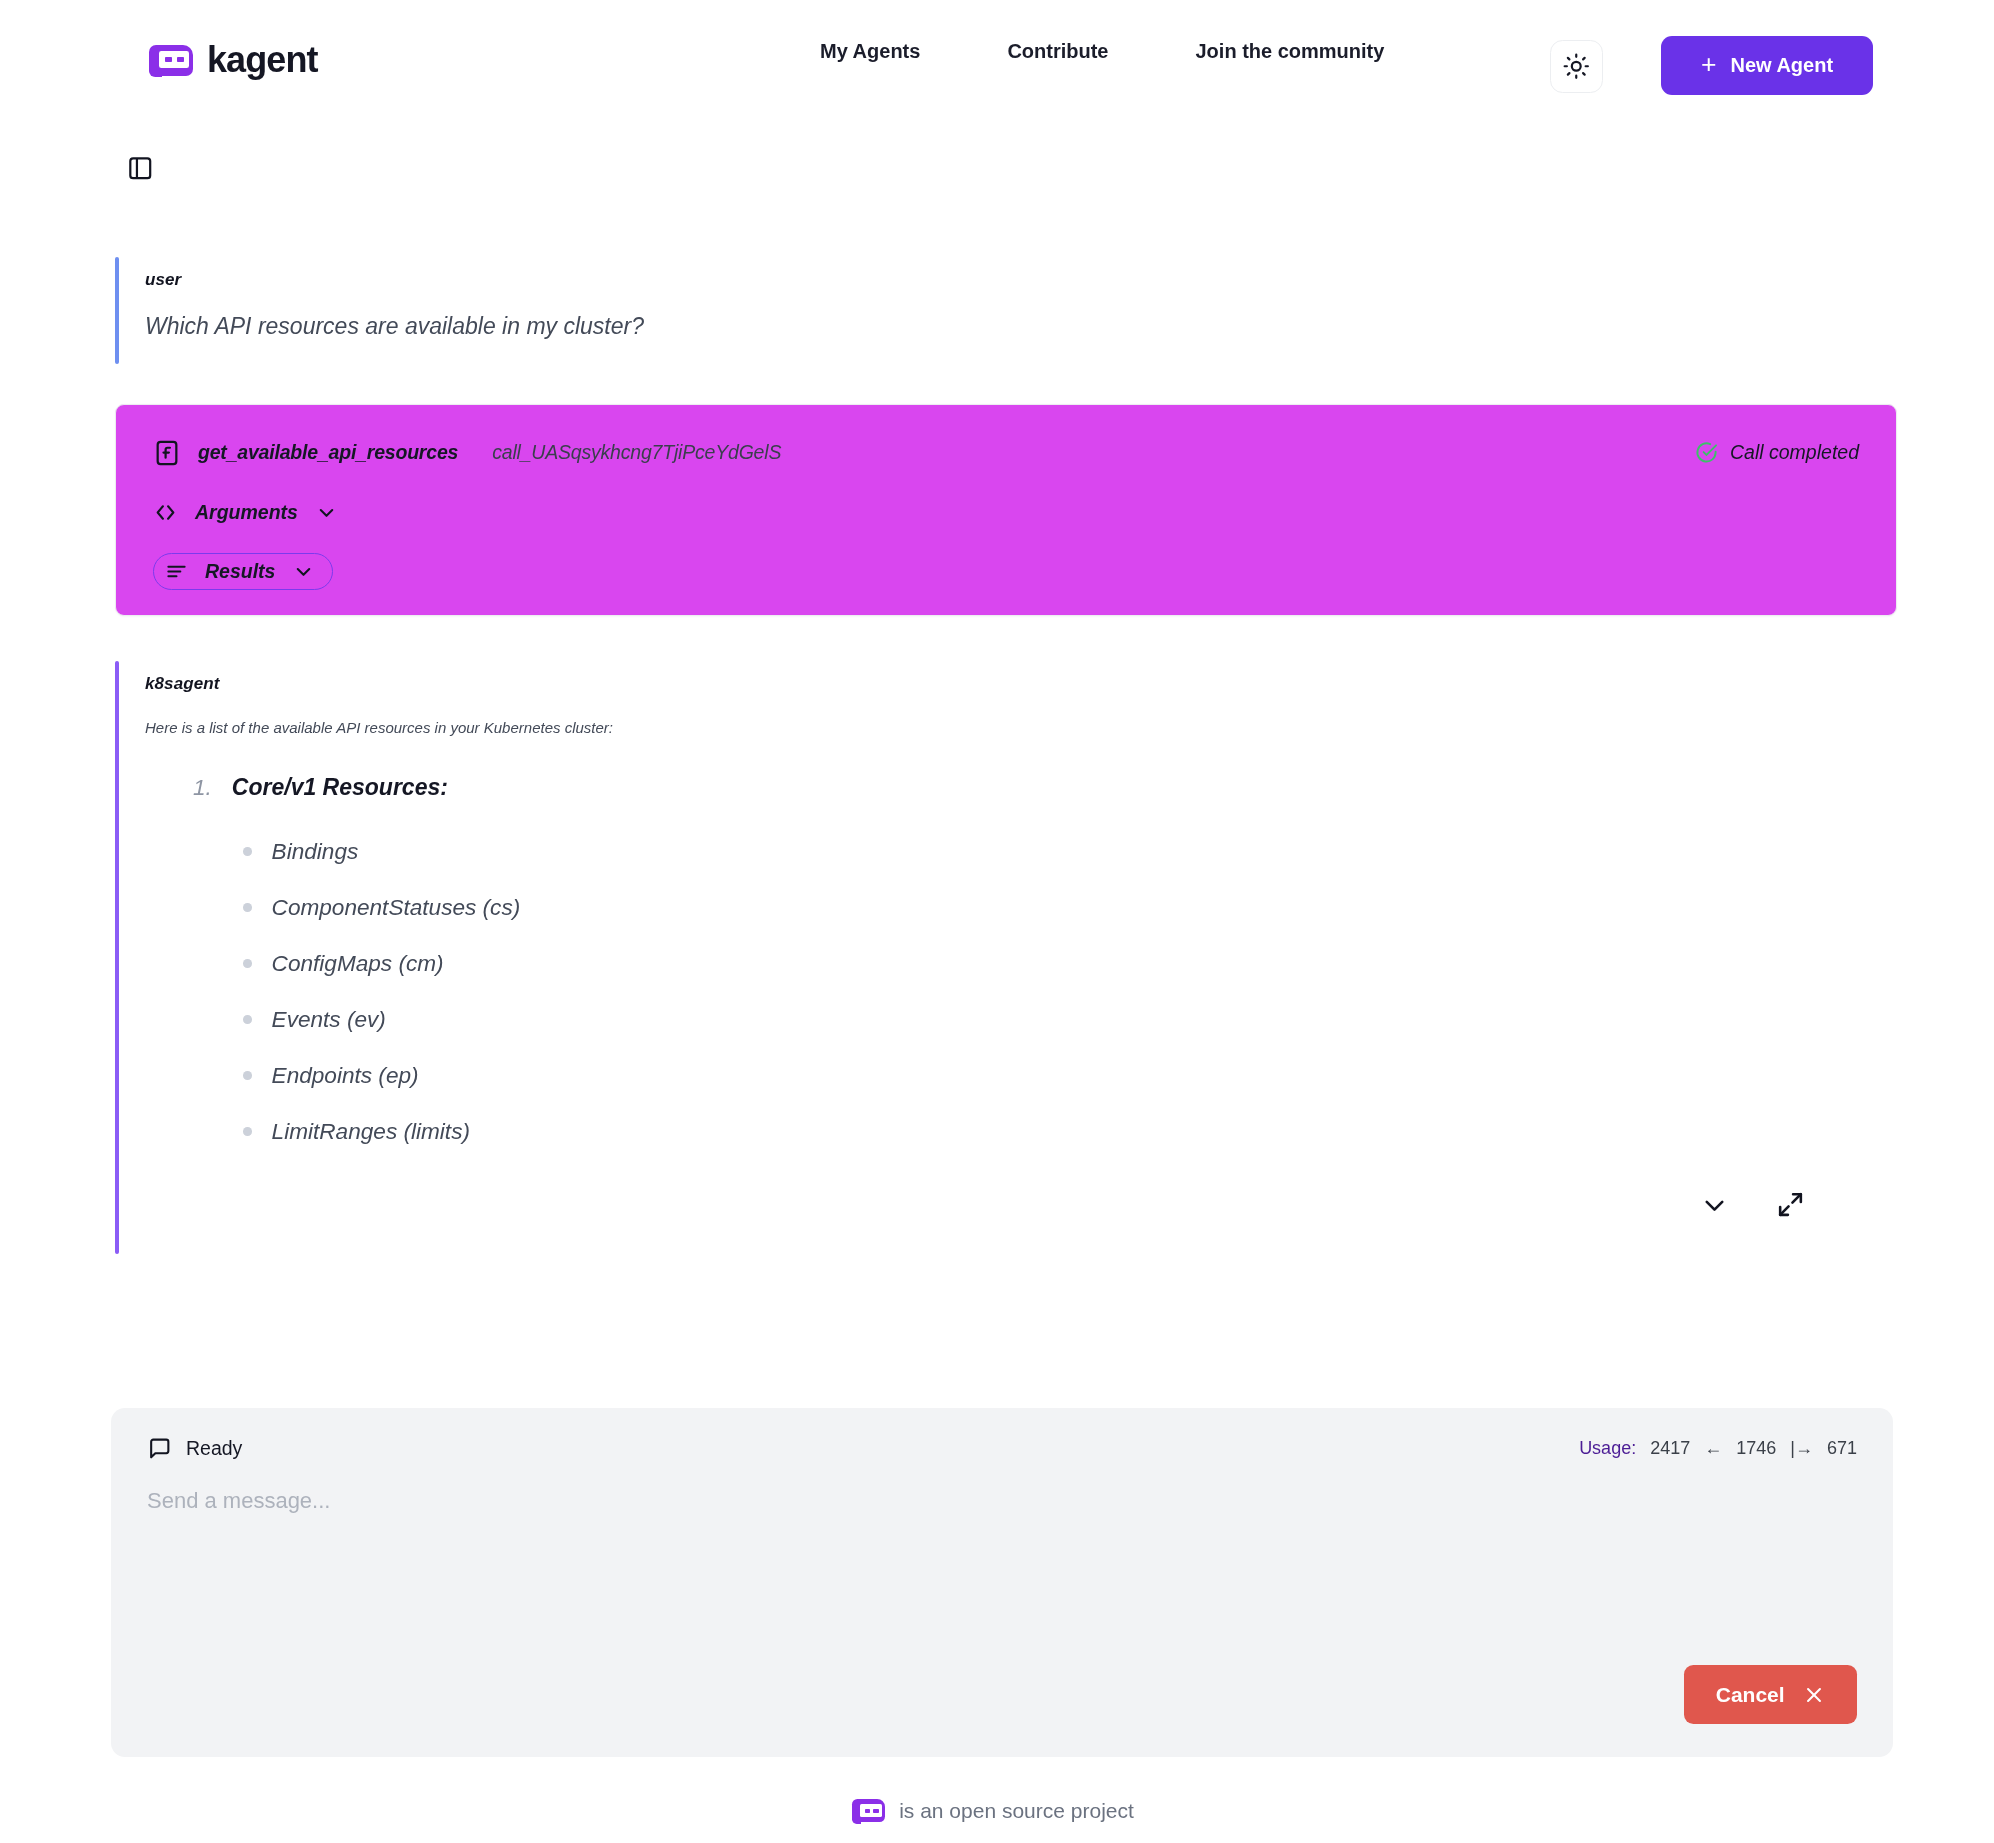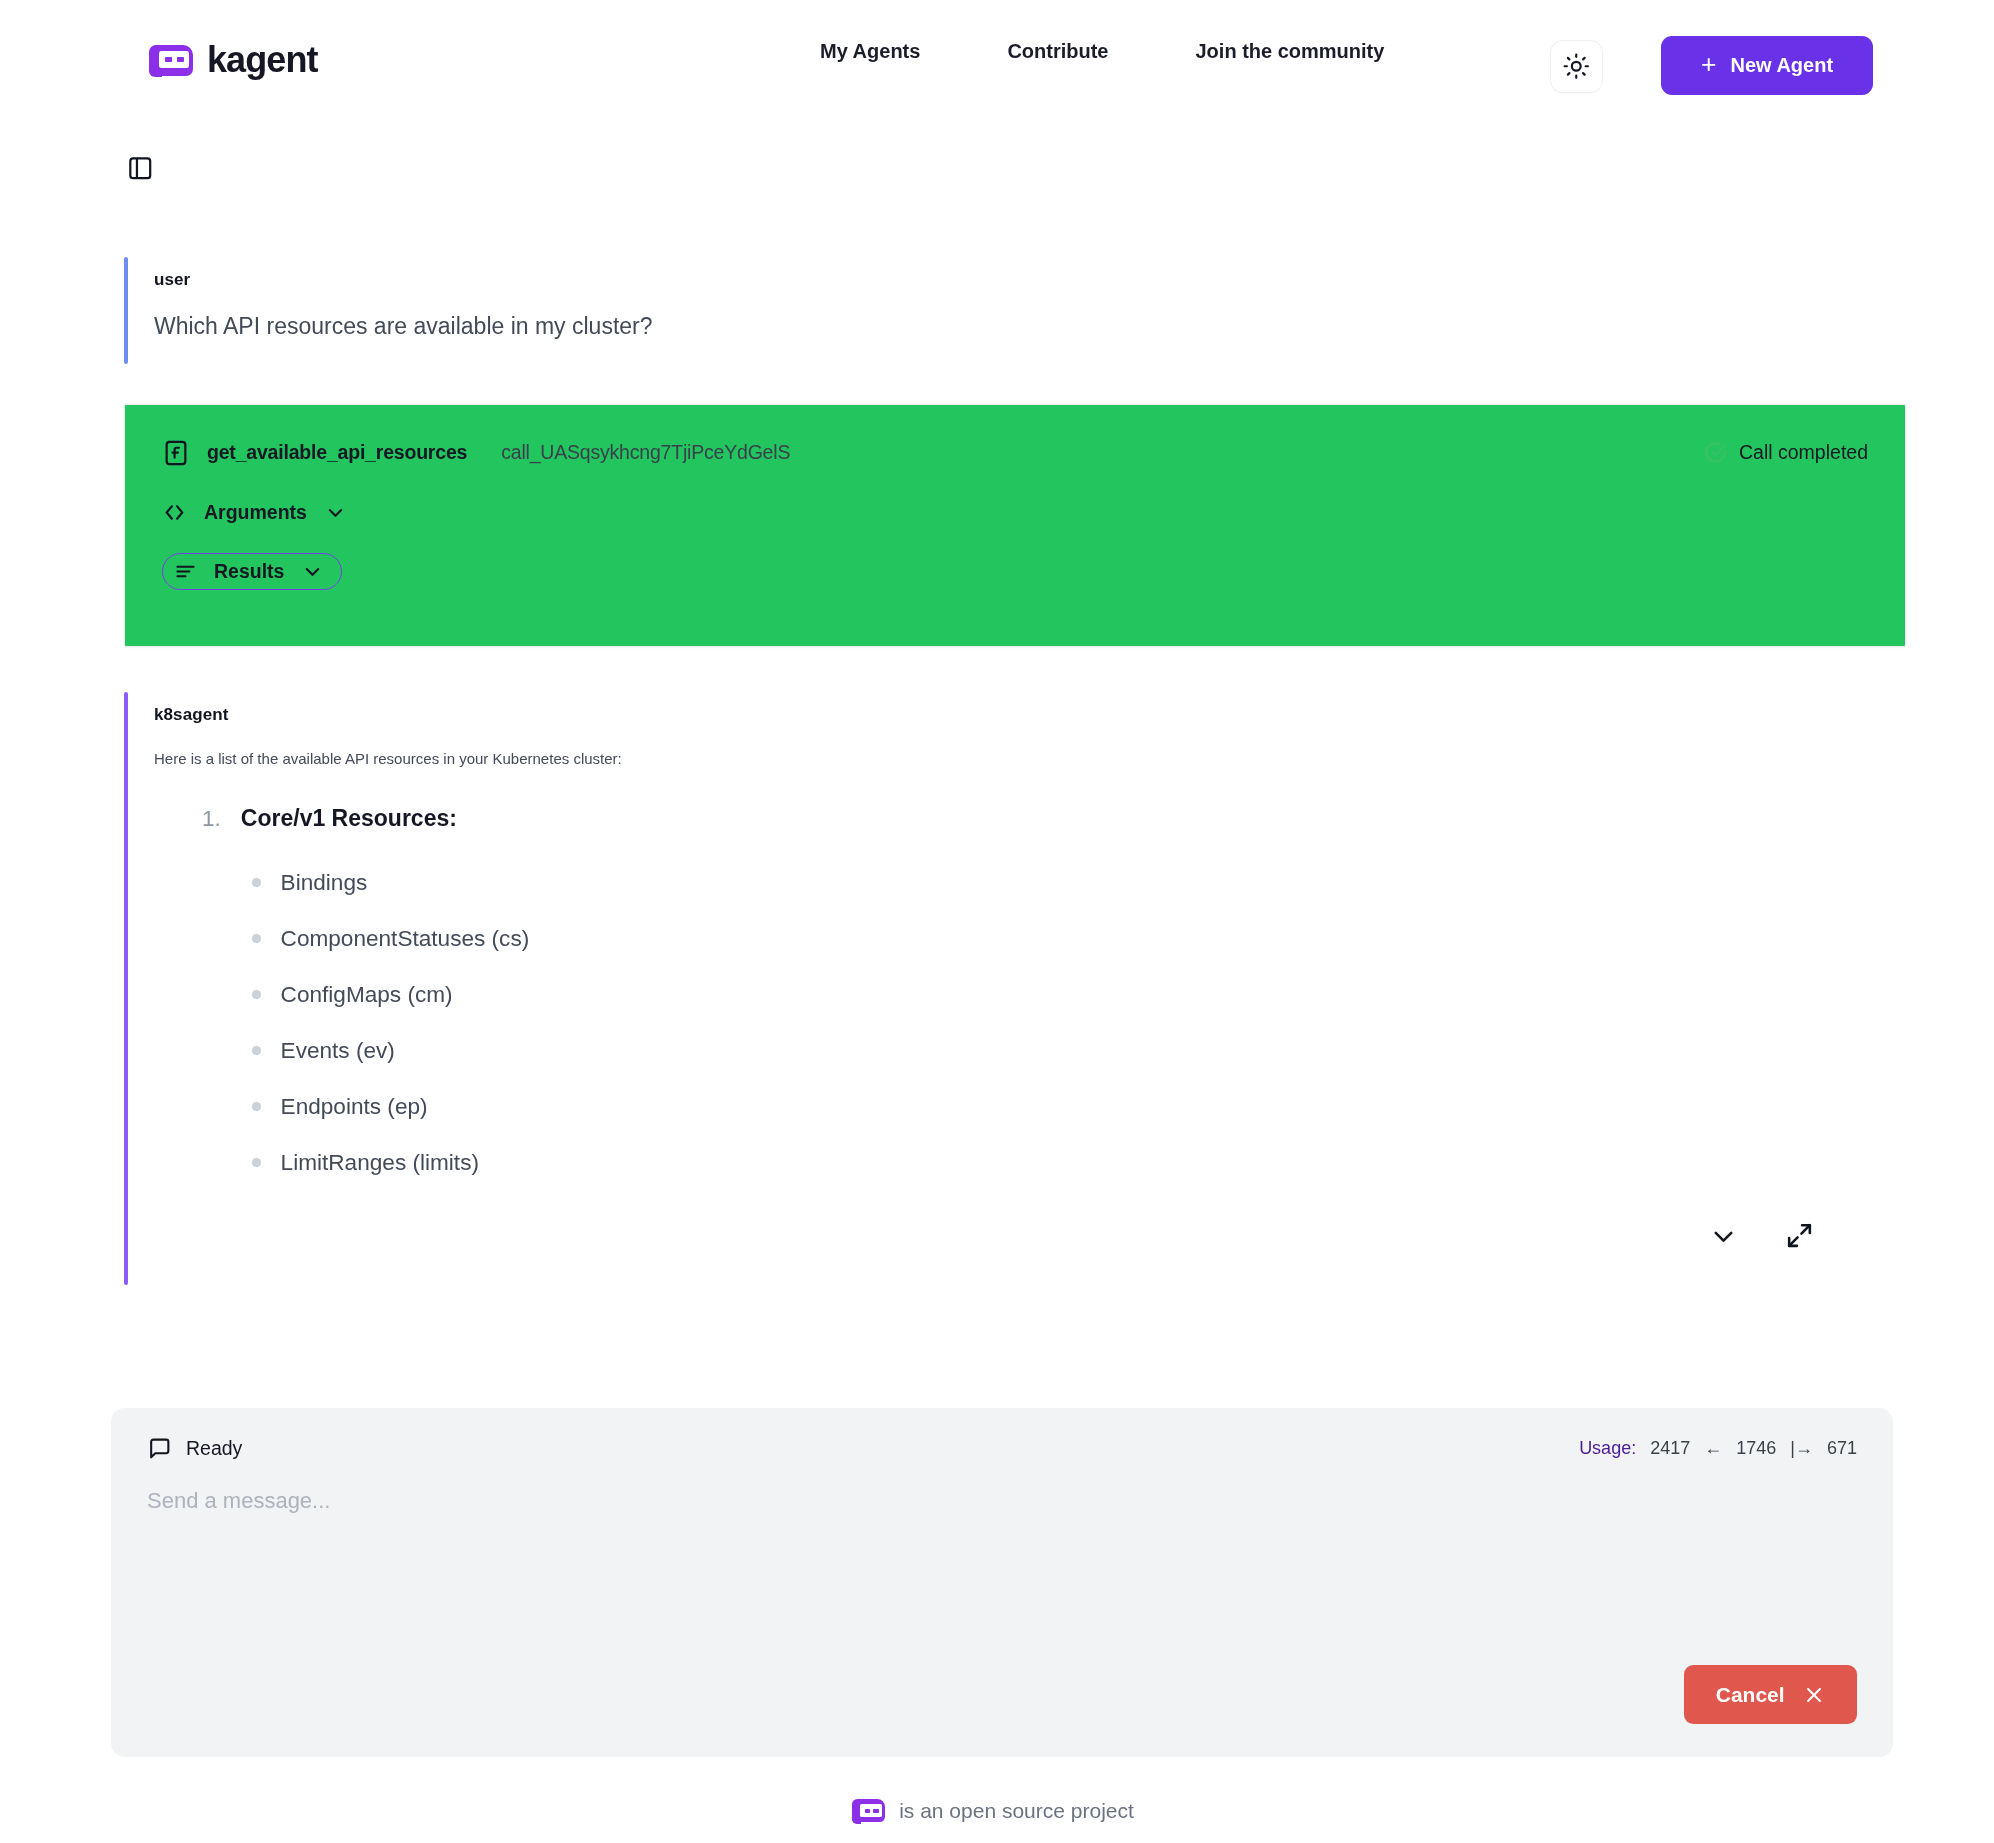--- a/index.html
+++ b/index.html
@@ -56,21 +56,21 @@
   }
   .plus-glyph { font-size: 26.5px; font-weight: 400; line-height: 1; margin-top: -2.3px; }
 
   
   .sidebar-toggle {
     position: absolute; left: 123px; top: 151px; width: 34px; height: 34px;
     display: flex; align-items: center; justify-content: center; cursor: pointer;
   }
 
   
-  .conversation { position: absolute; left: 13px; top: 257px; width: 1942px; }
+  .conversation { position: absolute; left: 4px; top: 257px; width: 1942px; font-style: italic; }
 
   .msg { position: relative; padding-left: 30px; }
   .msg::before {
     content: ""; position: absolute; left: 0; top: 0; bottom: 0; width: 3.9px; border-radius: 2.3px;
   }
   .msg-user { margin-left: 111px; width: 1775px; padding-top: 12.5px; padding-bottom: 22px; }
   .msg-user::before { background: #6e8ff0; }
   .msg-agent { margin-left: 111px; width: 1775px; padding-top: 12.5px; padding-bottom: 31px; }
   .msg-agent::before { background: #8b5cf6; }
 
@@ -90,22 +90,22 @@
 
   .agent-actions {
     display: flex; justify-content: flex-end; align-items: center; gap: 39px;
     padding-right: 81px; margin-top: 26.5px;
   }
   .action-btn { width: 37px; height: 37px; display: flex; align-items: center; justify-content: center; cursor: pointer; }
 
   
   .tool-card {
     margin: 40px 0 0 111px; width: 1782px;
-    background: #22c55e; border: 1.6px solid #ecedf1; border-radius: 2px;
-    padding: 34px 37px 56px 37px;
+    background: #d946ef; border: 1.6px solid #ecedf1; border-radius: 9px;
+    padding: 34px 37px 25px 37px;
     box-shadow: 0 0.8px 1.6px rgba(16,24,40,0.04);
   }
   .tool-head { display: flex; align-items: center; }
   .fn-icon { width: 28px; height: 28px; flex: none; margin-right: 17px; }
   .tool-name { font-size: 19.5px; font-weight: 700; color: #151724; letter-spacing: -0.2px; }
   .tool-callid { font-size: 19.5px; color: #3a3f4c; margin-left: 34px; letter-spacing: -0.2px; }
   .tool-status { margin-left: auto; display: flex; align-items: center; gap: 12.5px; }
   .tool-status-text { font-size: 19.5px; color: #151724; }
 
   .tool-row { display: flex; align-items: center; gap: 17px; margin-top: 33px; cursor: pointer; width: fit-content; }

